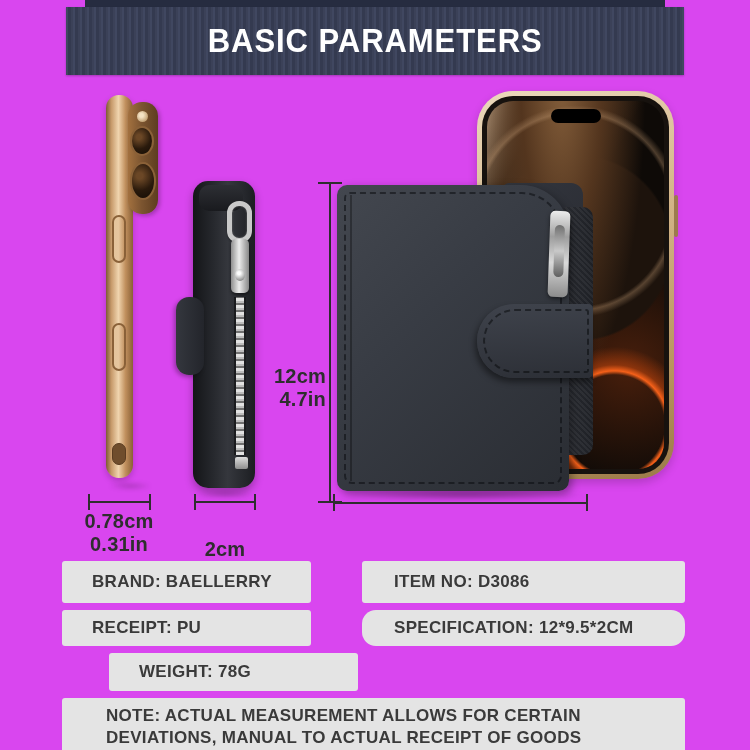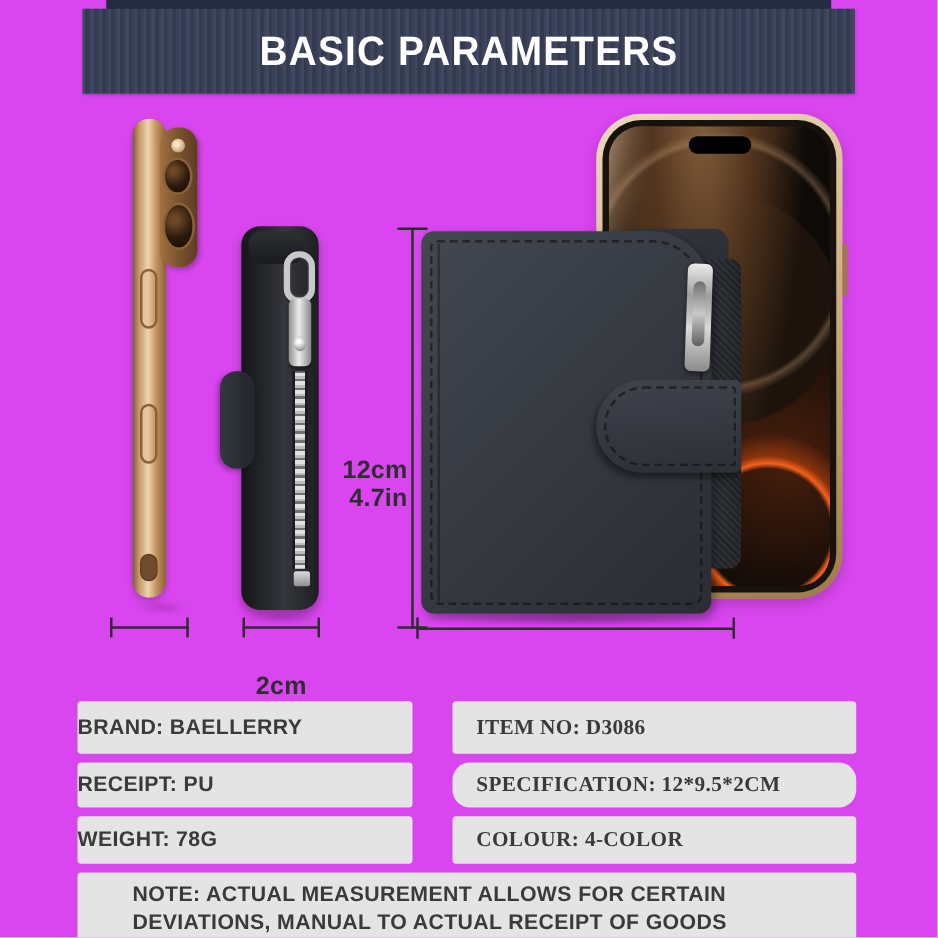--- a/index.html
+++ b/index.html
@@ -185,22 +185,22 @@
     position: absolute; color: #2e2e2e; font-weight: bold; font-size: 20px;
     line-height: 23px; text-align: center; letter-spacing: 0.2px;
   }
   .dim-label.right-align { text-align: right; }
   
   .cell {
     position: absolute; background: #e4e4e4; border-radius: 3px;
     display: flex; align-items: center;
     color: #3a3a3a; font-weight: bold; font-size: 17px; letter-spacing: 0.3px;
   }
-  .cell.left-col  { left: 62px;  width: 268px; }
-  .cell.right-col { left: 362px; width: 323px; padding-left: 19px; font-family: Liberation Serif, serif; }
+  .cell.left-col  { left: 62px;  width: 249px; padding-left: 30px; }
+  .cell.right-col { left: 362px; width: 323px; padding-left: 32px; }
   .note-box {
     position: absolute; left: 62px; top: 698px; width: 623px; height: 60px;
     background: #e4e4e4; border-radius: 3px;
     padding: 7px 0 0 44px;
     color: #3a3a3a; font-weight: bold; font-size: 17px; line-height: 22px; letter-spacing: 0.3px;
   }
 </style>
 </head>
 <body>
 
@@ -260,34 +260,35 @@
   </div>
 
   <div class="dim" style="left:333px; top:502px; width:255px; height:2px;"></div>
   <div class="dim" style="left:333px; top:494px; width:2px; height:17px;"></div>
   <div class="dim" style="left:586px; top:494px; width:2px; height:17px;"></div>
 
   <div class="dim" style="left:88px; top:501px; width:63px; height:2px;"></div>
   <div class="dim" style="left:88px; top:494px; width:2px; height:16px;"></div>
   <div class="dim" style="left:149px; top:494px; width:2px; height:16px;"></div>
   <div class="dim-label" style="left:69px; top:510px; width:100px;">
+    <div>0.78cm</div>
+    <div>0.31in</div>
   </div>
 
   <div class="dim" style="left:194px; top:501px; width:62px; height:2px;"></div>
   <div class="dim" style="left:194px; top:494px; width:2px; height:16px;"></div>
   <div class="dim" style="left:254px; top:494px; width:2px; height:16px;"></div>
   <div class="dim-label" style="left:175px; top:538px; width:100px;">
     <div>2cm</div>
   </div>
 
   <div class="cell left-col" style="top:561px; height:42px;">BRAND: BAELLERRY</div>
   <div class="cell right-col" style="top:561px; height:42px;">ITEM NO: D3086</div>
   <div class="cell left-col" style="top:610px; height:36px;">RECEIPT: PU</div>
   <div class="cell right-col" style="top:610px; height:36px;border-radius:14px;">SPECIFICATION: 12*9.5*2CM</div>
-  <div class="cell left-col" style="top:653px; height:38px;">WEIGHT: 78G</div>
-  <div class="cell right-col" style="top:653px; height:38px;">COLOUR: 4-COLOR</div>
+  <div class="cell left-col" style="top:653px; height:38px;margin-left:47px;">WEIGHT: 78G</div>
 
   <div class="note-box">
     <div>NOTE: ACTUAL MEASUREMENT ALLOWS FOR CERTAIN</div>
     <div>DEVIATIONS, MANUAL TO ACTUAL RECEIPT OF GOODS</div>
   </div>
 
 </div>
 
 </body></html>

